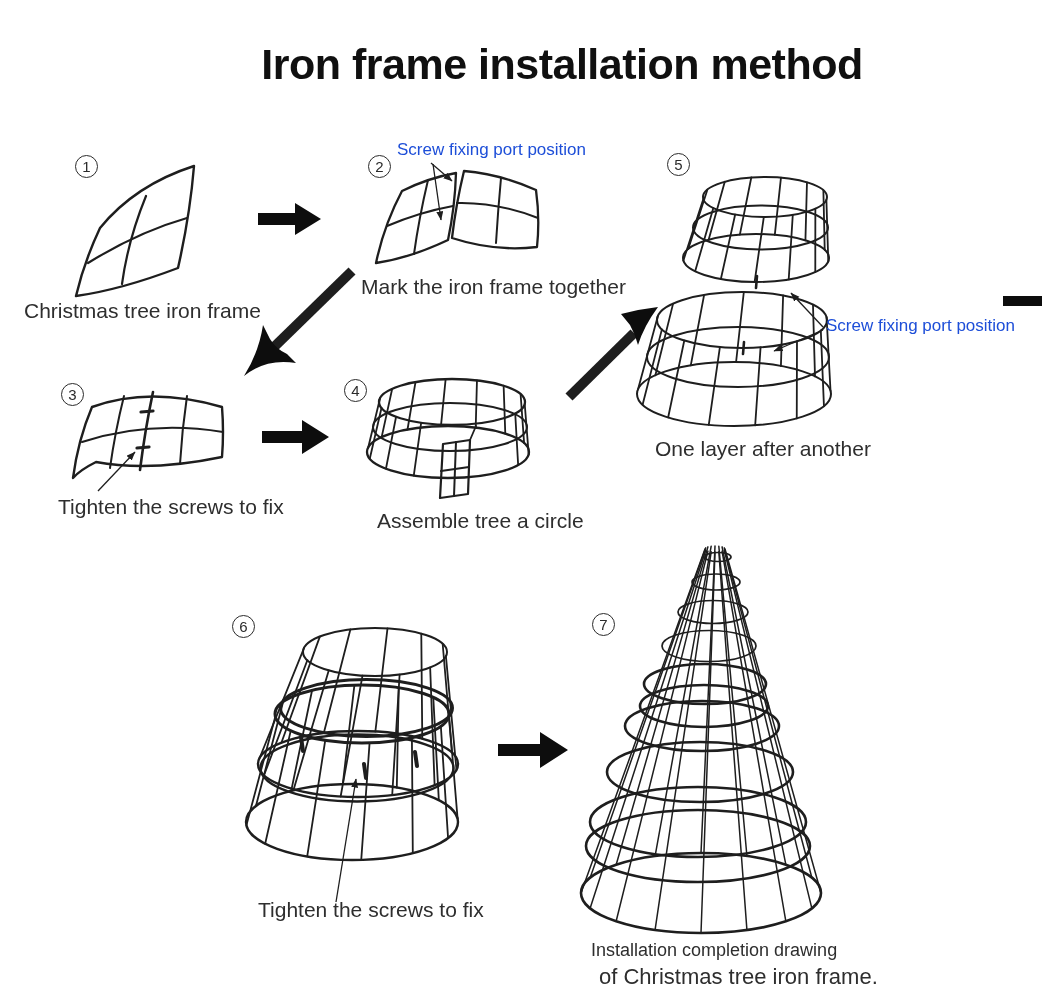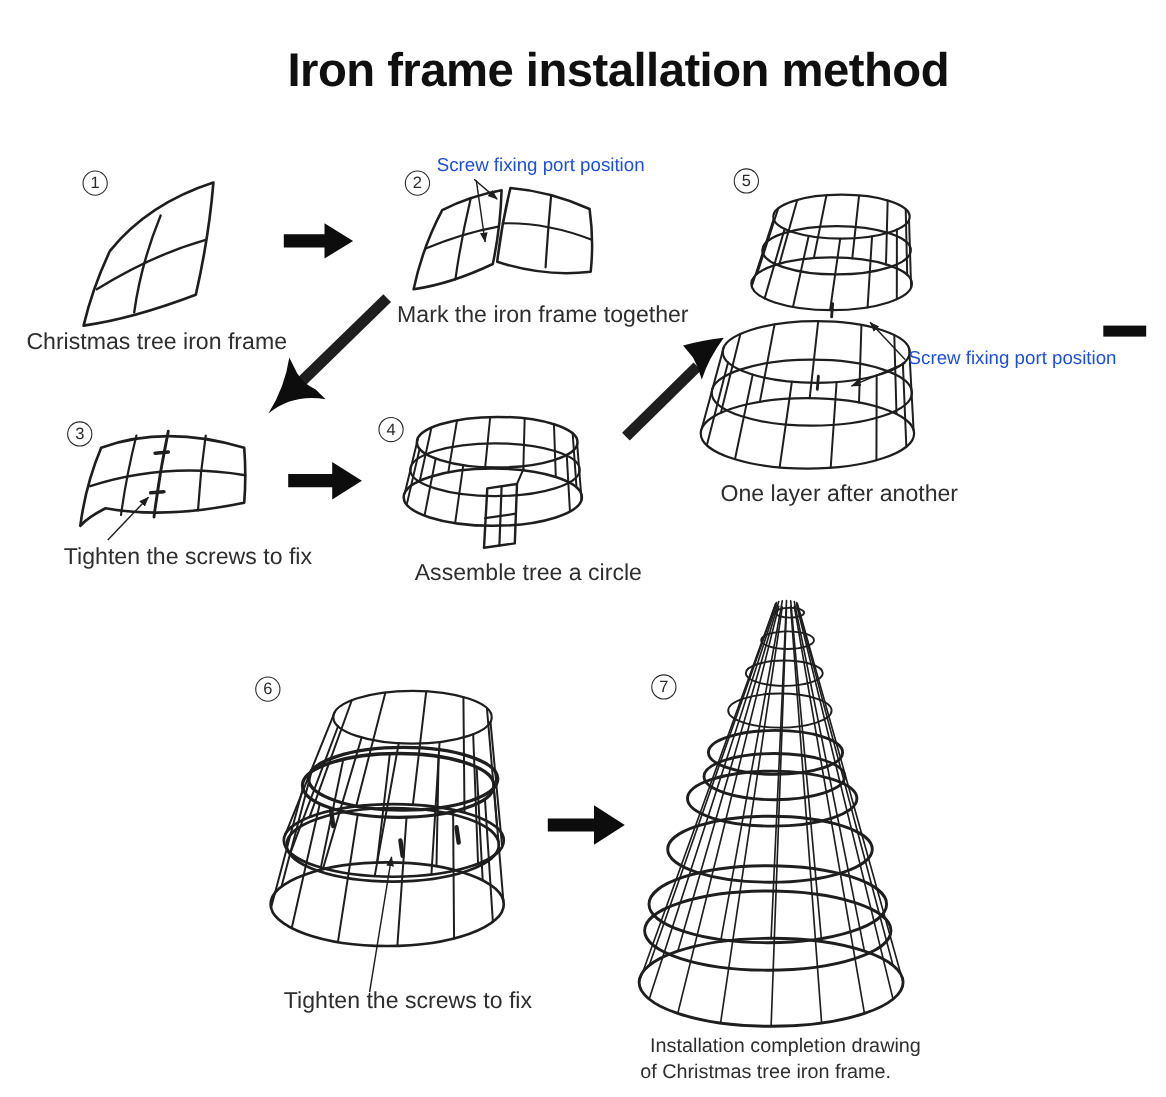--- a/index.html
+++ b/index.html
@@ -212,13 +212,13 @@
 
 <div class="lbl" style="left:24px;top:299px">Christmas tree iron frame</div>
 <div class="ann" style="left:397px;top:140px">Screw fixing port position</div>
 <div class="lbl" style="left:361px;top:275px">Mark the iron frame together</div>
 <div class="lbl" style="left:58px;top:495px">Tighten the screws to fix</div>
 <div class="lbl" style="left:377px;top:509px">Assemble tree a circle</div>
 <div class="ann" style="left:826px;top:316px">Screw fixing port position</div>
 <div class="lbl" style="left:655px;top:437px">One layer after another</div>
 <div class="lbl" style="left:258px;top:898px">Tighten the screws to fix</div>
 <div class="lbl" style="left:591px;top:940px;font-size:18px">Installation completion drawing</div>
-<div class="lbl" style="left:582px;top:964px;font-size:18px">of Christmas tree iron frame.</div>
+<div class="lbl" style="left:599px;top:964px;font-size:22px">of Christmas tree iron frame.</div>
 
 </body></html>

